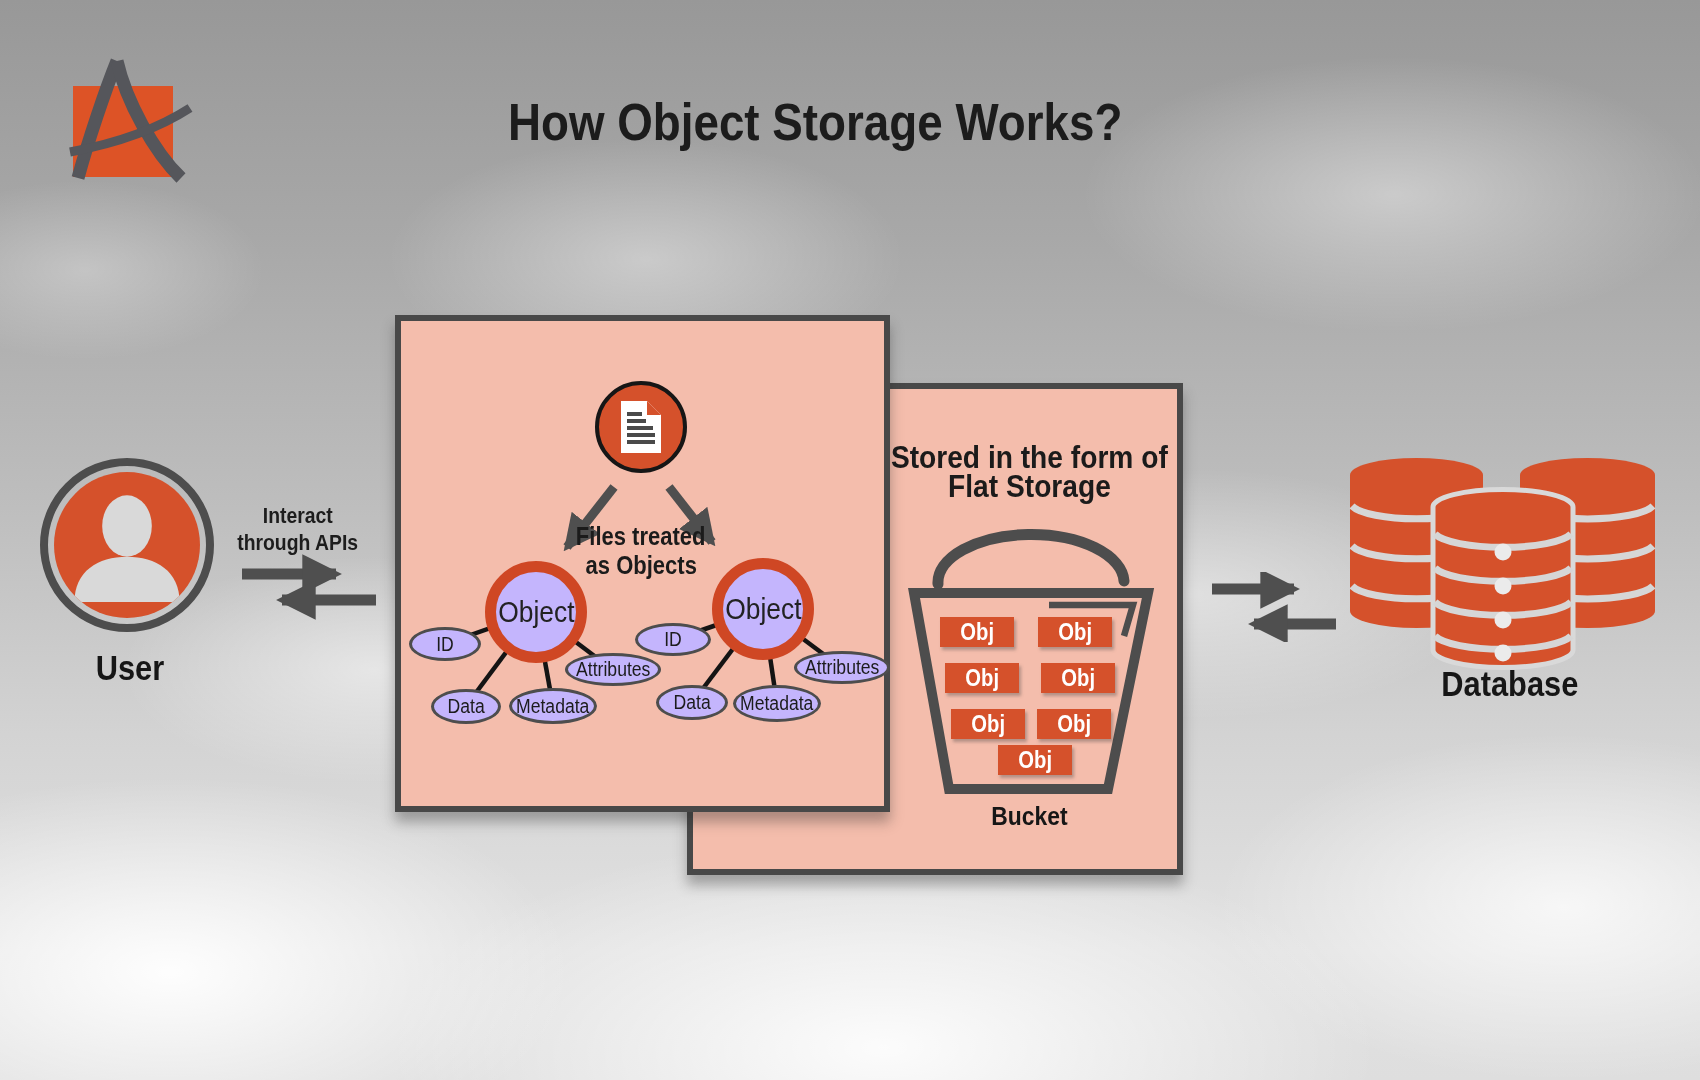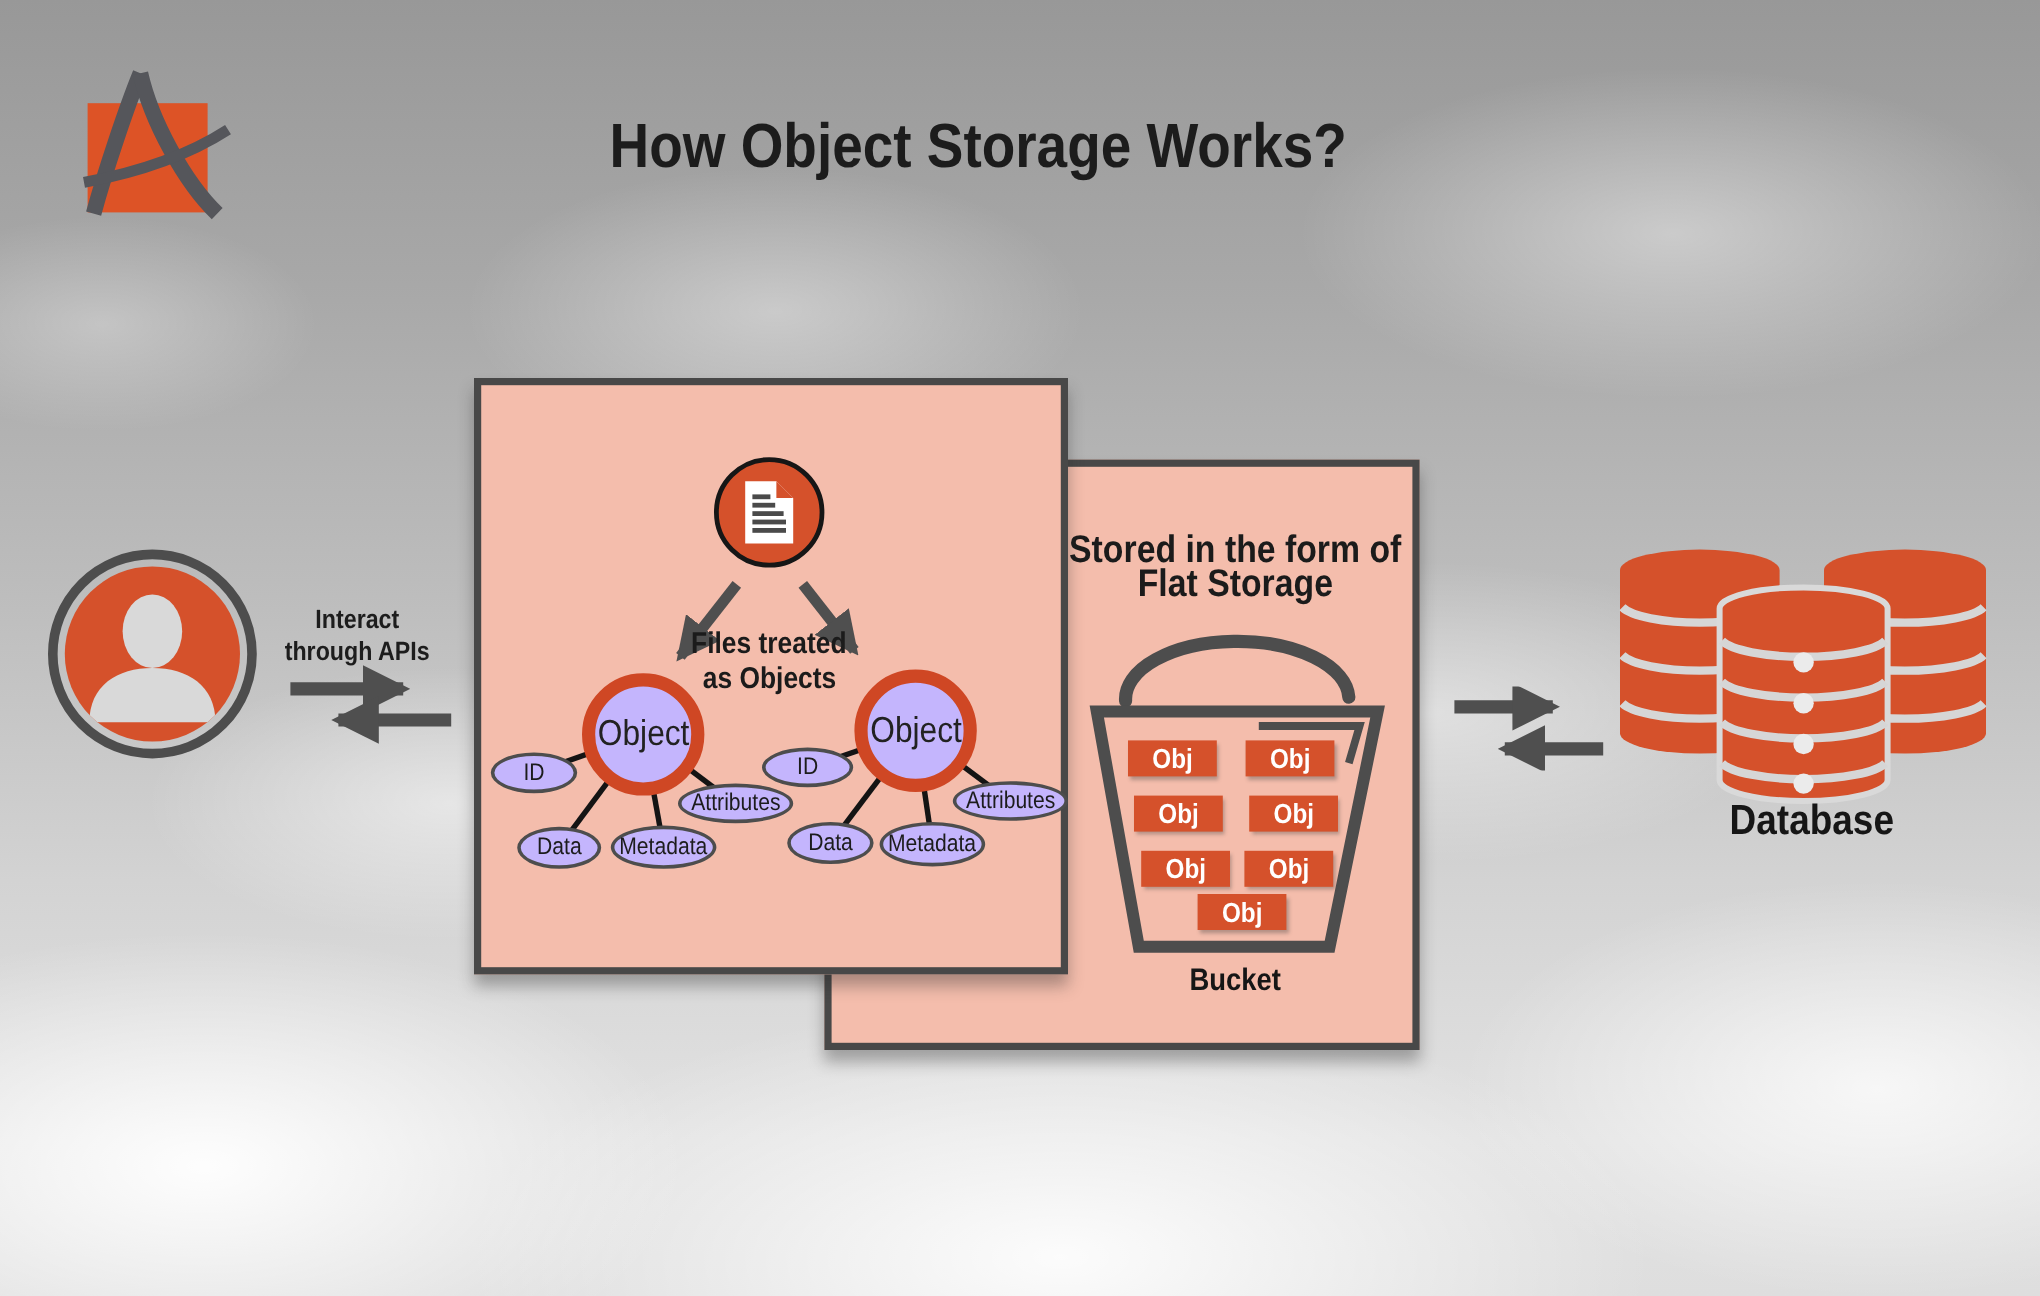--- a/index.html
+++ b/index.html
@@ -91,20 +91,23 @@
   </div>
 
   <div class="user-ring">
     <div class="user-fill">
       <svg width="146" height="146" viewBox="0 0 100 100">
         <ellipse cx="50" cy="37" rx="17" ry="21" fill="#d9d9d9"></ellipse>
         <path d="M 14,89 C 14,68 30,58 50,58 C 70,58 86,68 86,89 Z" fill="#d9d9d9"></path>
       </svg>
     </div>
   </div>
+  <div class="user-label">
+    <span class="cond">User</span>
+  </div>
 
   <div class="flow-label" style="left:213px; top:502px; width:170px;">
     <span class="cond">Interact</span><br>
     <span class="cond">through APIs</span>
   </div>
   <svg class="abs" style="left:230px; top:552px;" width="158" height="70">
     <defs>
       <marker id="ah" viewBox="0 0 10 10" refX="8.5" refY="5" markerWidth="3.6" markerHeight="3.6" orient="auto">
         <path d="M0,0 L10,5 L0,10 Z" fill="#4f4f4f"></path>
       </marker>

